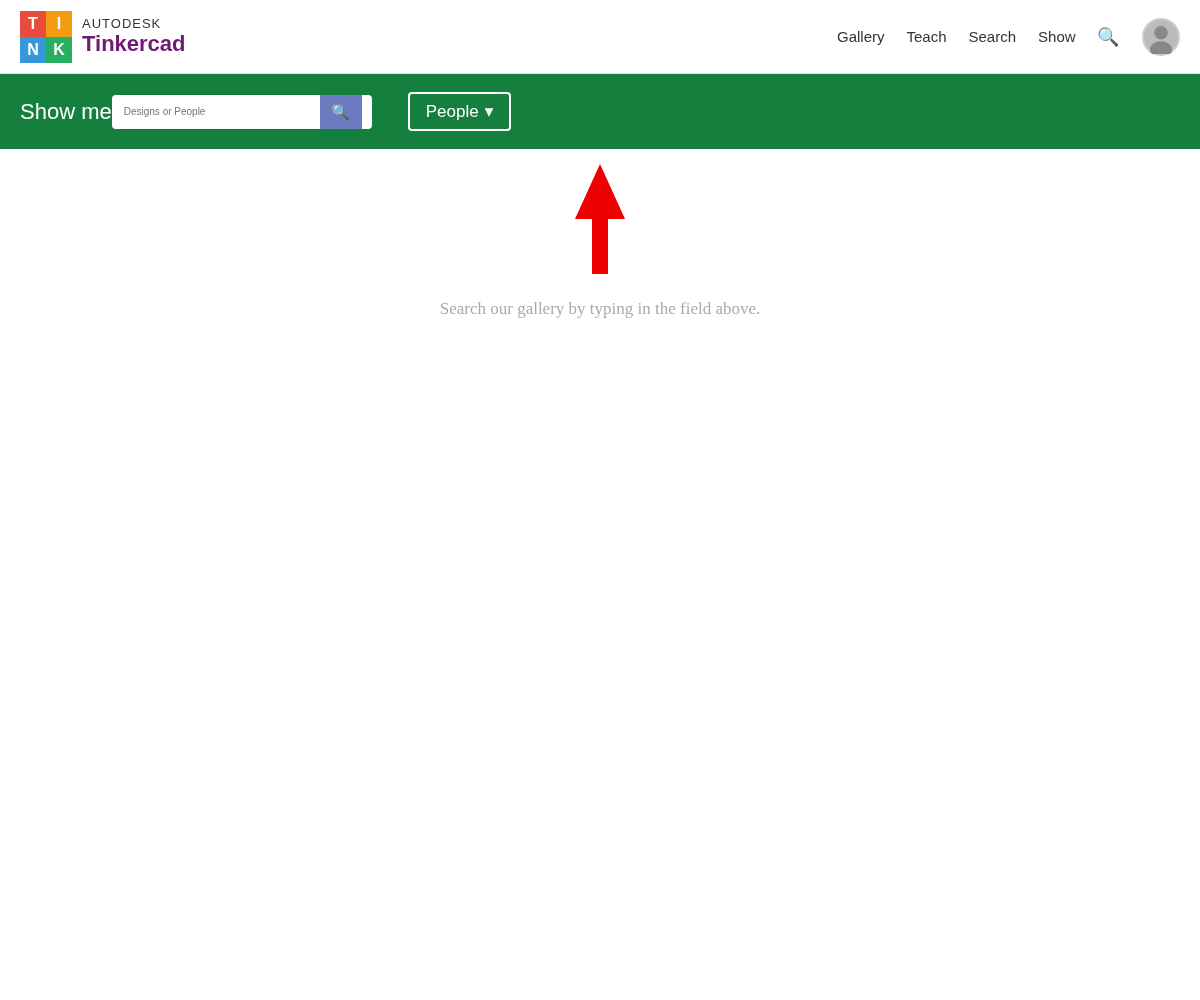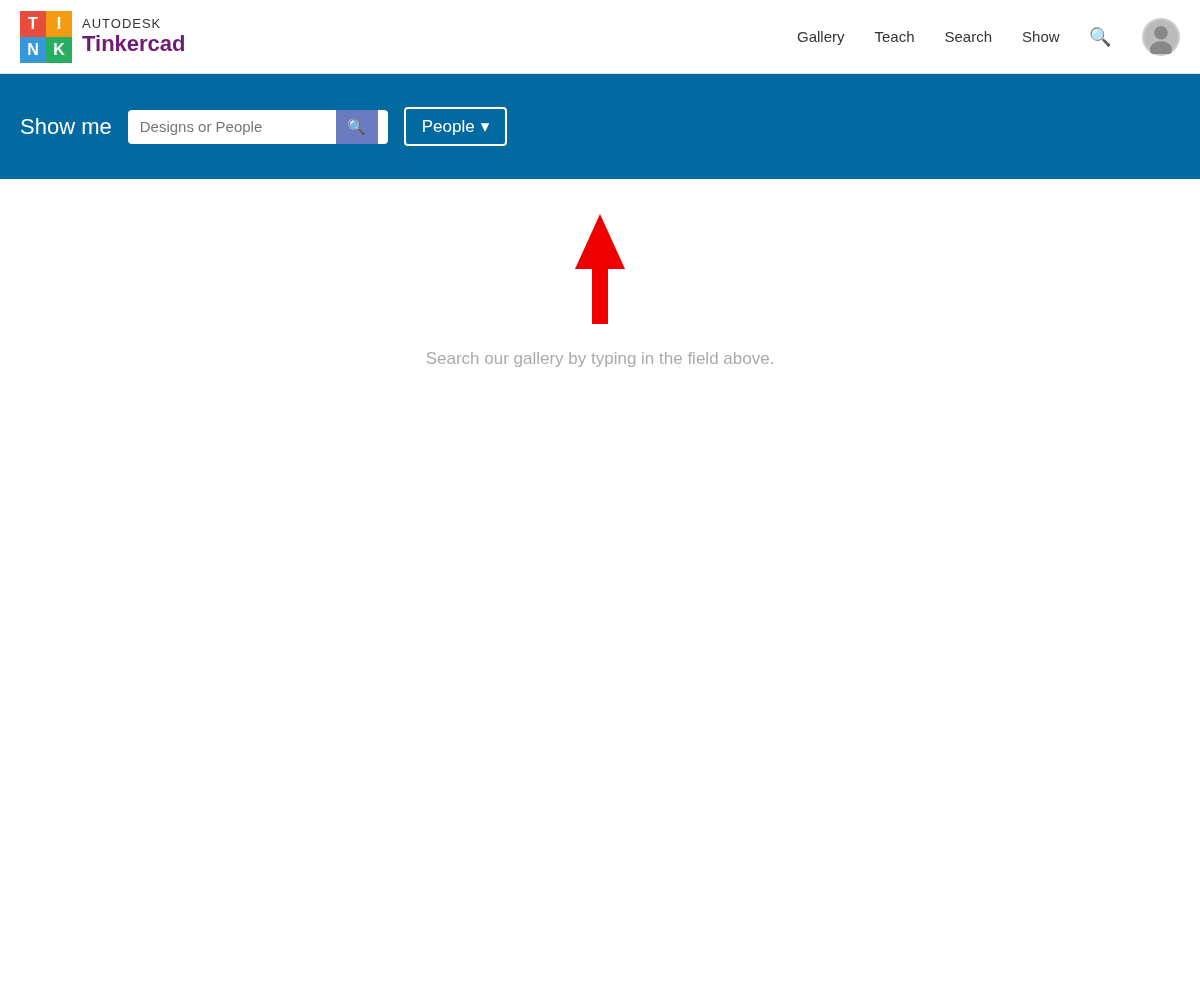--- a/index.html
+++ b/index.html
@@ -58,21 +58,21 @@
     }
     #logo-tinkercad {
       font-size: 22px;
       font-weight: bold;
       color: #701a75;
     }
 
     #nav-links {
       display: flex;
       align-items: center;
-      gap: 30px;
+      gap: 22px;
     }
     .nav-link {
       text-decoration: none;
       color: #333;
       font-size: 15px;
       font-weight: 500;
     }
     #search-icon-nav {
       font-size: 18px;
       color: #555;
@@ -89,45 +89,45 @@
       justify-content: center;
       cursor: pointer;
     }
     #user-avatar svg {
       width: 34px;
       height: 34px;
     }
 
     
     #search-bar {
-      background: #0369a1;
-      padding: 33px 20px;
-      display: flex;
-      align-items: center;
-      gap: 16px;
+      background: #15803d;
+      padding: 18px 20px;
+      display: flex;
+      align-items: center;
+      gap: 0;
     }
     #show-me-label {
       color: #fff;
       font-size: 22px;
       font-weight: 400;
       white-space: nowrap;
     }
     #search-input-wrapper {
       display: flex;
       align-items: center;
       background: #fff;
       border-radius: 4px;
       overflow: hidden;
       width: 260px;
     }
     #search-input {
       border: none;
       outline: none;
       padding: 8px 12px;
-      font-size: 15px;
+      font-size: 10px;
       color: #999;
       width: 208px;
       background: transparent;
     }
     #search-submit-btn {
       background: #6b7bbf;
       border: none;
       padding: 8px 12px;
       cursor: pointer;
       color: #fff;
@@ -137,31 +137,32 @@
       background: transparent;
       border: 2px solid #fff;
       border-radius: 4px;
       color: #fff;
       font-size: 17px;
       padding: 7px 16px;
       cursor: pointer;
       display: flex;
       align-items: center;
       gap: 6px;
+      margin-left: 36px;
     }
 
     
     #main-content {
       min-height: 500px;
       display: flex;
       flex-direction: column;
       align-items: center;
-      padding-top: 20px;
       position: relative;
       background: #fff;
+      font-family: Liberation Serif, serif;
     }
 
     
     #arrow-annotation {
       position: relative;
       margin-top: 10px;
       display: flex;
       flex-direction: column;
       align-items: center;
     }

